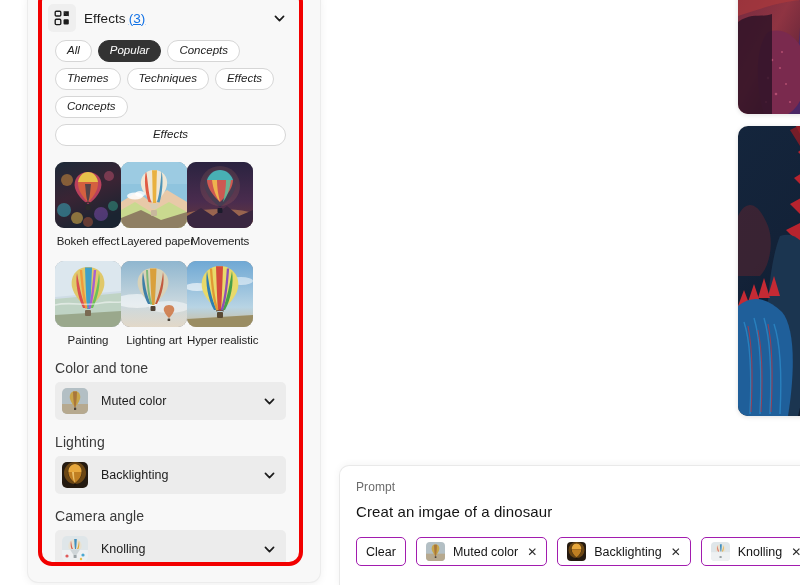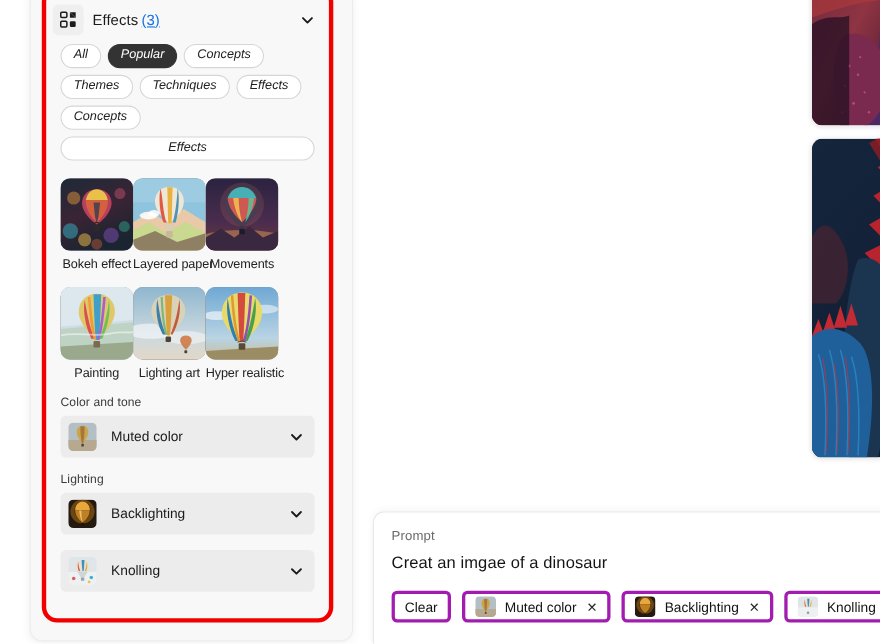--- a/index.html
+++ b/index.html
@@ -138,21 +138,21 @@
     text-align: center;
     white-space: nowrap;
     letter-spacing: -.1px;
   }
   .grid-2 { padding-top: 14px; }
 
   
   .groups { padding: 14px 11px 0 11px; }
   .grp { margin-bottom: 14px; }
   .grp-label {
-    font-size: 11px;
+    font-size: 14px;
     color: #3a3a3a;
     margin-bottom: 6px;
     letter-spacing: .1px;
   }
   .select {
     height: 38px;
     background: #ececec;
     border-radius: 5px;
     display: flex;
     align-items: center;
@@ -214,21 +214,21 @@
     letter-spacing: .1px;
   }
   .chip-row {
     display: flex;
     align-items: center;
     gap: 10px;
     margin-top: 17px;
   }
   .chip {
     height: 29px;
-    border: 3px solid #a21caf;
+    border: 1px solid #a21caf;
     border-radius: 5px;
     background: #fff;
     display: flex;
     align-items: center;
     padding: 0 9px;
     font-size: 12.5px;
     color: #141414;
     white-space: nowrap;
   }
   .chip-thumb {
@@ -480,20 +480,21 @@
           <div class="sel-text">Backlighting</div>
           <span class="sel-chev">
             <svg viewBox="0 0 16 16" width="13" height="13" aria-hidden="true">
               <path d="M3 5.5 L8 10.5 L13 5.5" fill="none" stroke="#1b1b1b" stroke-width="2.1" stroke-linecap="round" stroke-linejoin="round"></path>
             </svg>
           </span>
         </div>
       </div>
 
       <div class="grp">
+        <div class="grp-label">Camera angle</div>
         <div class="select">
           <div class="sel-thumb">
             <svg viewBox="0 0 26 26" preserveAspectRatio="none">
               <rect width="26" height="26" fill="#dfe6e9"></rect>
               <rect y="14" width="26" height="12" fill="#eef1f2"></rect>
               <path d="M13 3 C18 3 21 8 19 13 L7 13 C5 8 8 3 13 3 Z" fill="#e8e2d2"></path>
               <path d="M9 4.4 C9.5 8 10 11 11 13 L9.6 13 C8.6 11 8.4 7.5 9 4.4 Z" fill="#d95a4a"></path>
               <path d="M12.2 3.1 C12.4 7.5 12.6 11 13 13 L14 13 C14.4 11 14.6 7.5 14.8 3.1 Z" fill="#3f8fc0"></path>
               <path d="M17 4.4 C17.6 7.5 17.4 11 16.4 13 L15 13 C16 11 16.5 8 17 4.4 Z" fill="#e0a93c"></path>
               <path d="M8 13.5 L18 13.5 L14.5 19 L11.5 19 Z" fill="#cfd6d8"></path>

